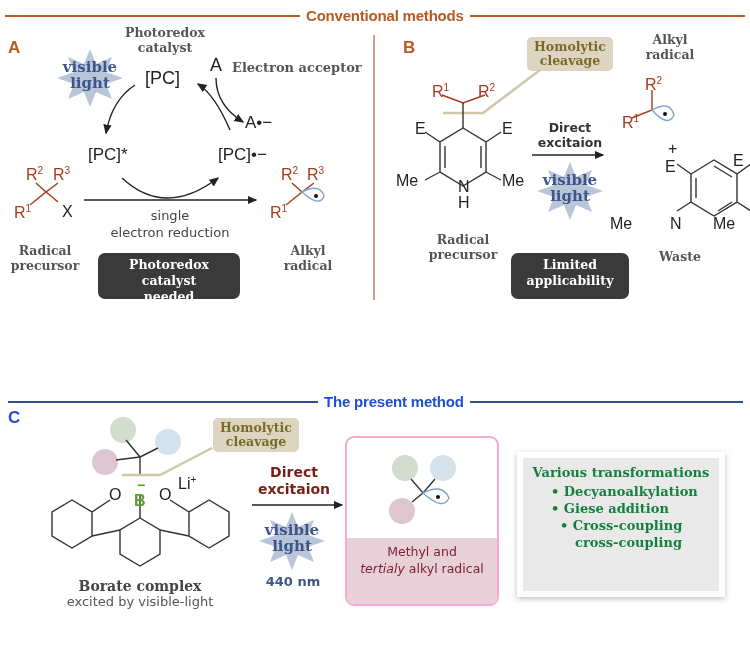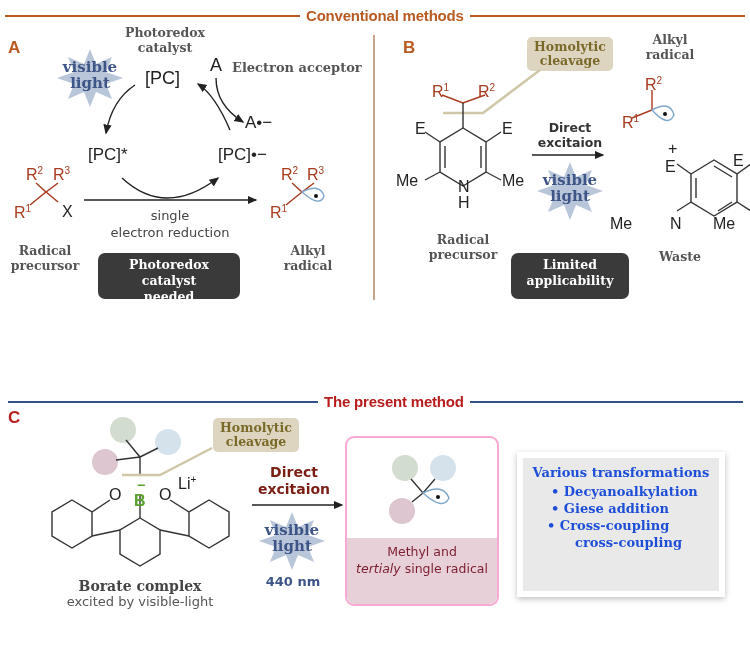--- a/index.html
+++ b/index.html
@@ -2,21 +2,21 @@
 <html><head>
 <meta charset="utf-8">
 <style>
   html, body { margin: 0; padding: 0; background: #ffffff; }
   body { width: 750px; height: 645px; position: relative; overflow: hidden;
          font-family: "DejaVu Sans", sans-serif; }
   .abs { position: absolute; }
   .hdr { font-family: "Liberation Sans", sans-serif; font-weight: bold; font-size: 15px;
          background: #fff; padding: 0 6px; white-space: nowrap; letter-spacing: -0.2px; }
   .orange { color: #b85a22; }
-  .blue { color: #b91c1c; }
+  .blue { color: #1d4ed8; }
   .panel-letter { font-family: "Liberation Sans", sans-serif; font-size: 17px; font-weight: bold; }
   .lbl { font-family: "DejaVu Serif", serif; font-weight: bold; color: #555; font-size: 12.5px;
          text-align: center; line-height: 15px; }
   .mol { font-family: "Liberation Sans", sans-serif; color: #222; font-size: 16px; }
   .red { color: #a83a1e; }
   .darkbox { background: #3a3a3a; color: #fff; border-radius: 7px; text-align: center;
              font-family: "DejaVu Serif", serif; font-weight: bold; font-size: 12.5px;
              line-height: 16px; padding: 4px 6px; box-sizing: border-box; }
   .tanbox { background: #ddd5c0; color: #7a6a2a; border-radius: 5px; text-align: center;
             font-family: "DejaVu Serif", serif; font-weight: bold; font-size: 12.5px;
@@ -265,23 +265,23 @@
   <svg class="abs" style="left:0; top:0;" width="150" height="100">
     <circle cx="58" cy="30" r="13" fill="#d2dccf"></circle>
     <circle cx="96" cy="30" r="13" fill="#d5e2ec"></circle>
     <circle cx="55" cy="73" r="13" fill="#ddc6cf"></circle>
     <path d="M64,41 L76,55 L88,41 M76,55 L65,64" stroke="#333" stroke-width="1.4" fill="none"></path>
     <path d="M76,55 Q96,45 102,60 Q96,73 76,55 Z" fill="none" stroke="#7fa7c9" stroke-width="1.4"></path>
     <circle cx="91" cy="59" r="2" fill="#111"></circle>
   </svg>
   <div class="abs" style="left:0; top:100px; width:150px; height:66px; background:#e8d0d8; text-align:center; font-family:'DejaVu Sans',sans-serif; font-size:12.5px; line-height:17px; color:#7a1e30; padding-top:5px; box-sizing:border-box;">
     <div>Methyl and</div>
-    <div><i>tertialy</i><span> single radical</span></div>
-  </div>
-</div>
-
-<div class="abs" style="left:517px; top:452px; width:208px; height:145px; background:#e9e9e9; box-shadow:0 2px 6px rgba(0,0,0,0.25); border:6px solid #fff; box-sizing:border-box; padding-top:6px; font-family:'DejaVu Serif',serif; font-weight:bold; color:#1d4ed8; font-size:13px; line-height:17px;">
+    <div><i>tertialy</i><span> alkyl radical</span></div>
+  </div>
+</div>
+
+<div class="abs" style="left:517px; top:452px; width:208px; height:145px; background:#e9e9e9; box-shadow:0 2px 6px rgba(0,0,0,0.25); border:6px solid #fff; box-sizing:border-box; padding-top:6px; font-family:'DejaVu Serif',serif; font-weight:bold; color:#15803d; font-size:13px; line-height:17px;">
   <div style="text-align:center; margin-bottom:2px;">Various transformations</div>
   <div style="padding-left:28px;">• <span>Decyanoalkylation</span></div>
   <div style="padding-left:28px;">• <span>Giese addition</span></div>
-  <div style="padding-left:24px;">• <span>Cross-coupling</span></div>
+  <div style="padding-left:37px;">• <span>Cross-coupling</span></div>
   <div style="padding-left:52px;">cross-coupling</div>
 </div>
 
 </body></html>

